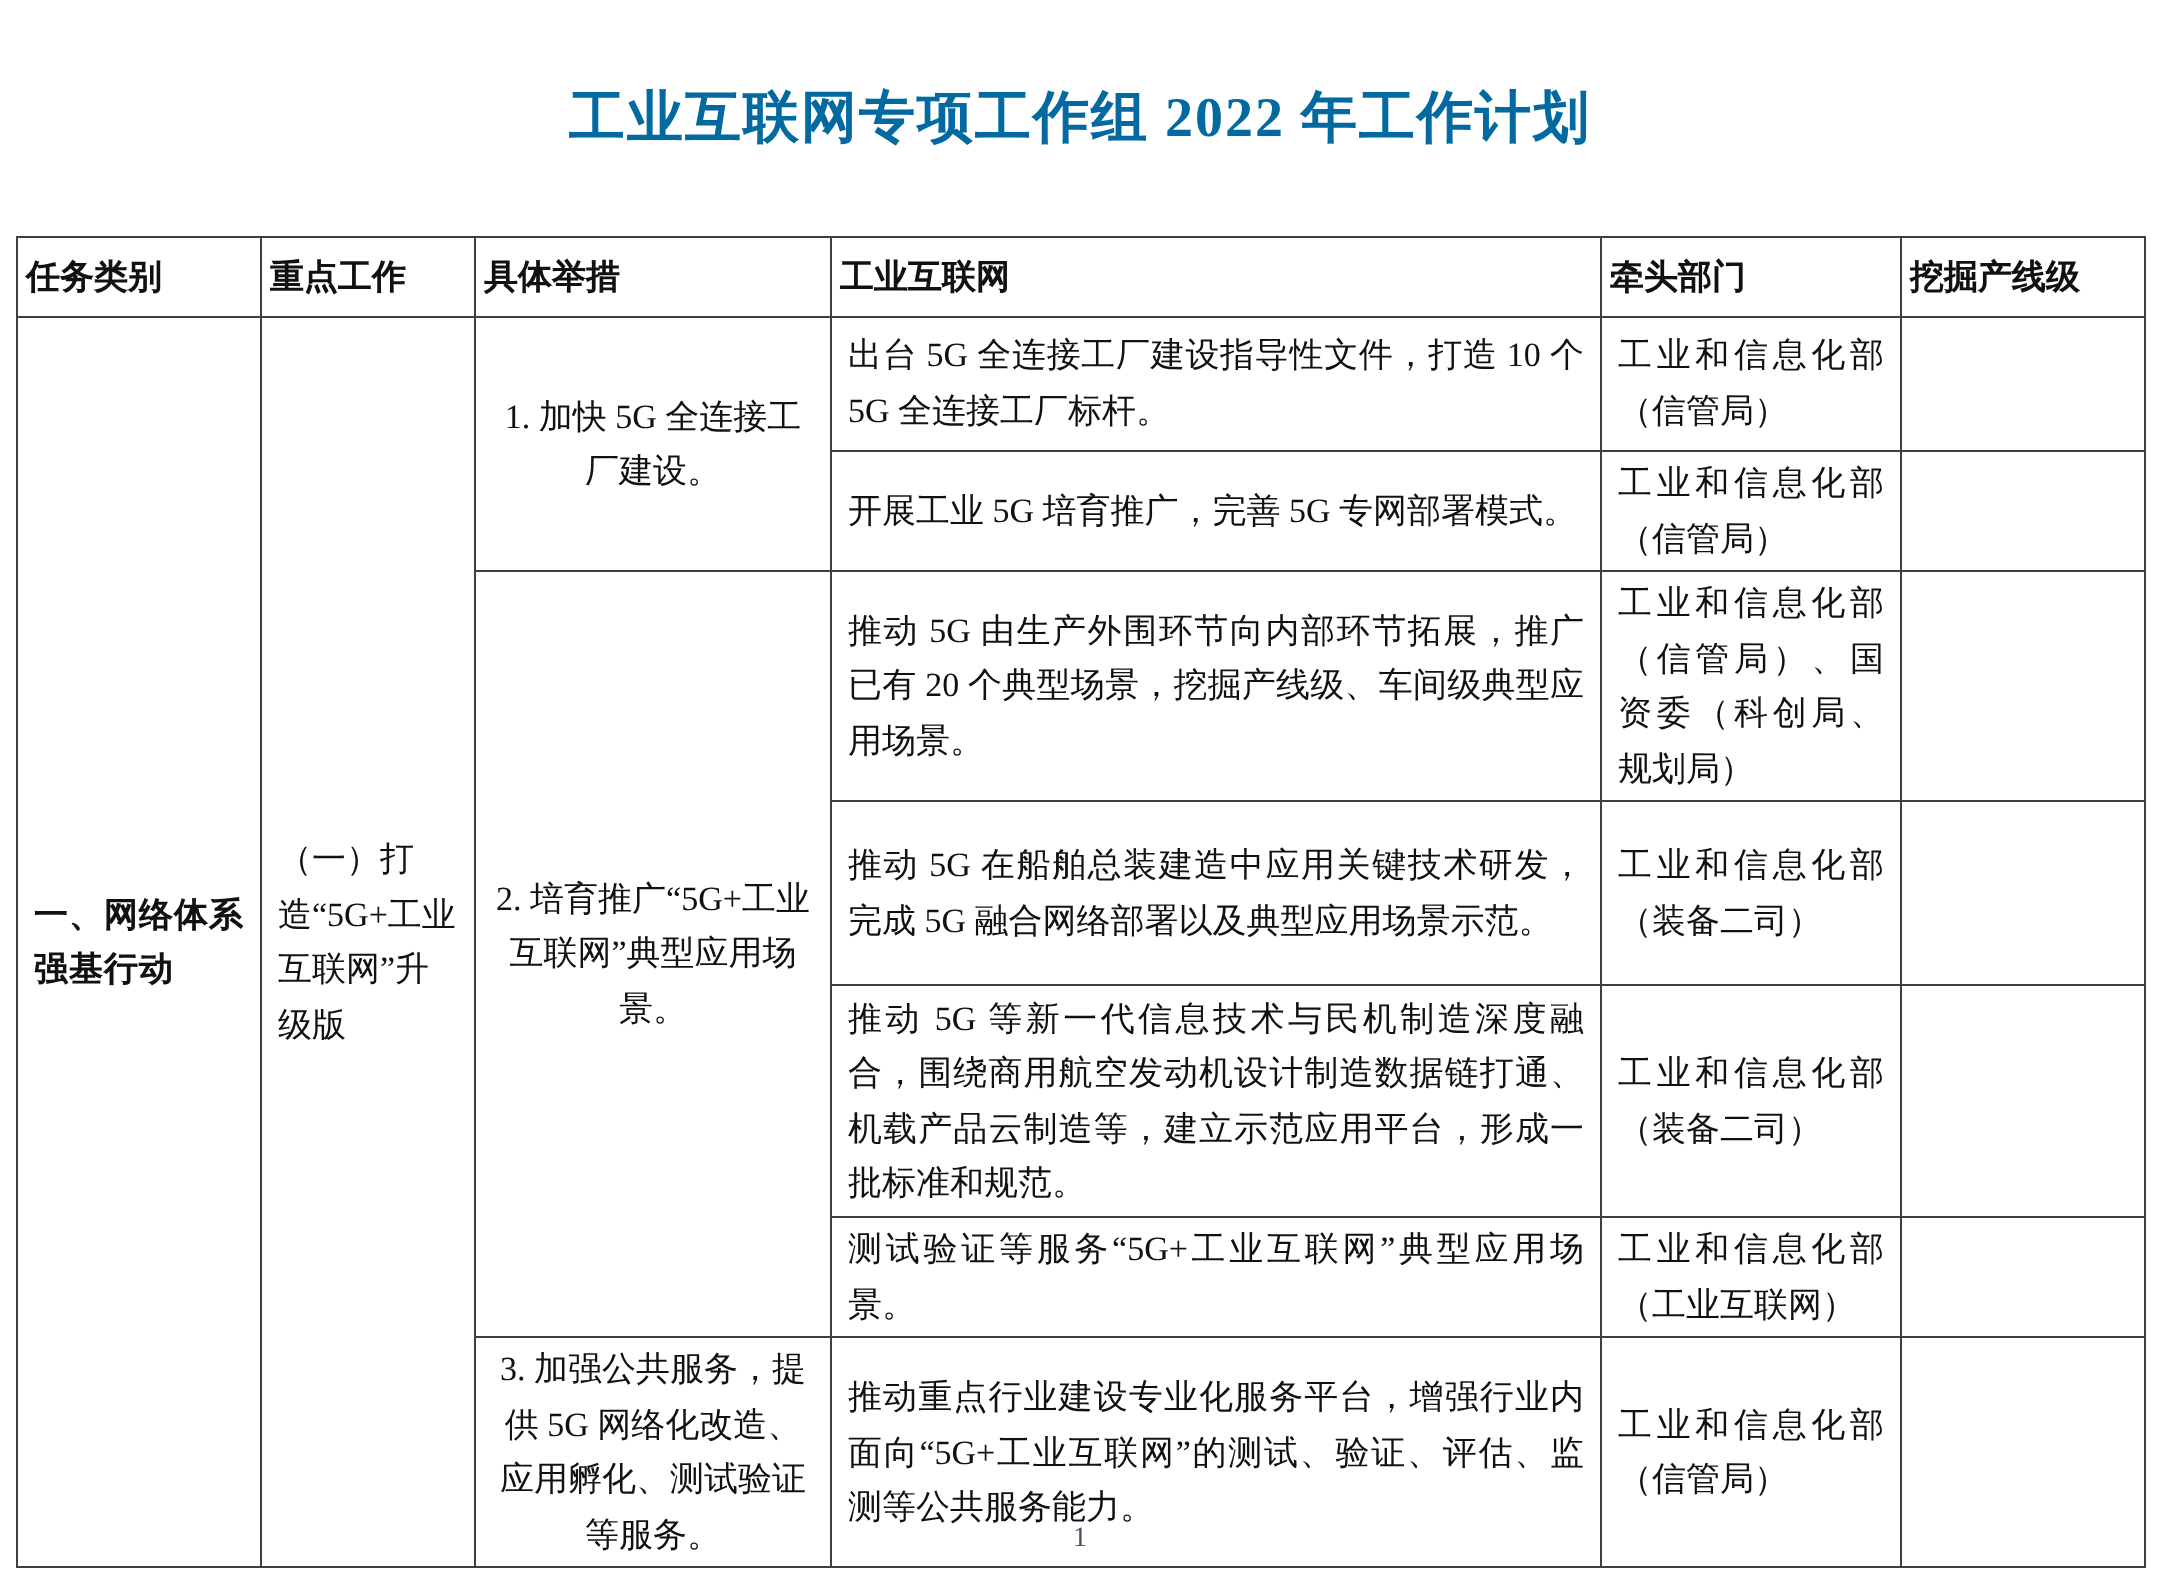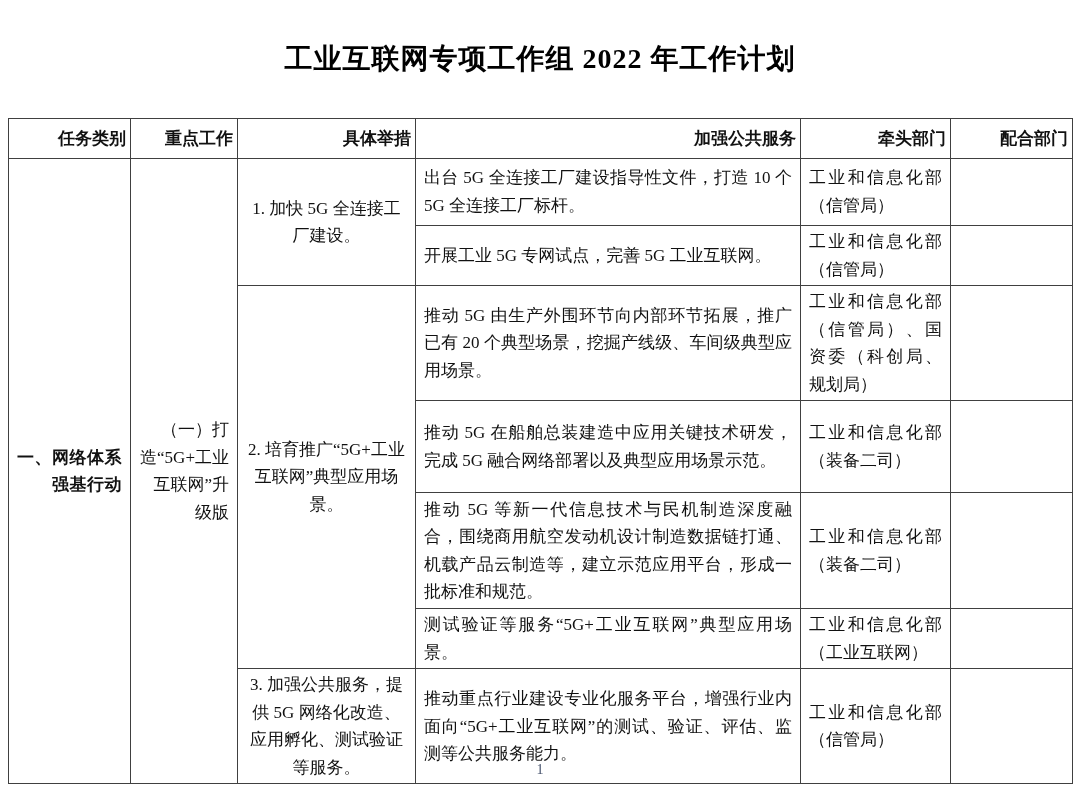--- a/index.html
+++ b/index.html
@@ -14,21 +14,21 @@
   }
   .doc-title {
     position: absolute;
     top: 40px;
     left: 0;
     width: 100%;
     text-align: center;
     font-size: 28px;
     font-weight: bold;
     letter-spacing: 1px;
-    color: #000000;
+    color: #0369a1;
   }
   table.plan {
     position: absolute;
     left: 8px;
     top: 118px;
     width: 1064px;
     border-collapse: collapse;
     table-layout: fixed;
   }
   table.plan td, table.plan th {
@@ -36,26 +36,26 @@
     vertical-align: middle;
     font-size: 17px;
     line-height: 1.62;
     color: #111;
     padding: 2px 8px;
     box-sizing: border-box;
     overflow: hidden;
   }
   table.plan th {
     font-weight: bold;
-    text-align: right;
+    text-align: left;
     font-size: 17px;
     padding: 2px 4px;
   }
-  .cell-task { font-weight: bold; font-size: 18px; text-align: right; letter-spacing: 0.5px; }
-  .cell-key { text-align: right; margin-left: 35px; }
+  .cell-task { font-weight: bold; font-size: 18px; text-align: left; letter-spacing: 0.5px; }
+  .cell-key { text-align: left; margin-left: 35px; }
   .cell-measure { text-align: center; padding-left: 9px; padding-right: 6px; }
   .cell-target { text-align: justify; text-justify: inter-character; padding-left: 9px; padding-right: 8px; margin-top: 11px; }
   .cell-lead { text-align: justify; text-justify: inter-character; padding-left: 10px; padding-right: 8px; margin-top: 32px; }
   .page-number {
     position: absolute;
     left: 0;
     width: 100%;
     top: 762px;
     text-align: center;
     font-size: 14px;
@@ -76,36 +76,36 @@
       <col style="width:178px">
       <col style="width:385px">
       <col style="width:150px">
       <col style="width:122px">
     </colgroup>
     <thead>
       <tr style="height:40px">
         <th>任务类别</th>
         <th>重点工作</th>
         <th>具体举措</th>
-        <th>加强公共服务</th>
+        <th>工业互联网</th>
         <th>牵头部门</th>
-        <th>配合部门</th>
+        <th>挖掘产线级</th>
       </tr>
     </thead>
     <tbody>
       <tr style="height:67px">
         <td class="cell-task" rowspan="7">一、网络体系强基行动</td>
         <td class="cell-key" rowspan="7">（一）打造“5G+工业互联网”升级版</td>
         <td class="cell-measure" rowspan="2">1. 加快 5G 全连接工厂建设。</td>
         <td class="cell-target">出台 5G 全连接工厂建设指导性文件，打造 10 个 5G 全连接工厂标杆。</td>
         <td class="cell-lead">工业和信息化部（信管局）</td>
         <td></td>
       </tr>
       <tr style="height:55px">
-        <td class="cell-target">开展工业 5G 专网试点，完善 5G 工业互联网。</td>
+        <td class="cell-target">开展工业 5G 培育推广，完善 5G 专网部署模式。</td>
         <td class="cell-lead">工业和信息化部（信管局）</td>
         <td></td>
       </tr>
       <tr style="height:100px">
         <td class="cell-measure" rowspan="4">2. 培育推广“5G+工业互联网”典型应用场景。</td>
         <td class="cell-target">推动 5G 由生产外围环节向内部环节拓展，推广已有 20 个典型场景，挖掘产线级、车间级典型应用场景。</td>
         <td class="cell-lead">工业和信息化部（信管局）、国资委（科创局、规划局）</td>
         <td></td>
       </tr>
       <tr style="height:92px">

